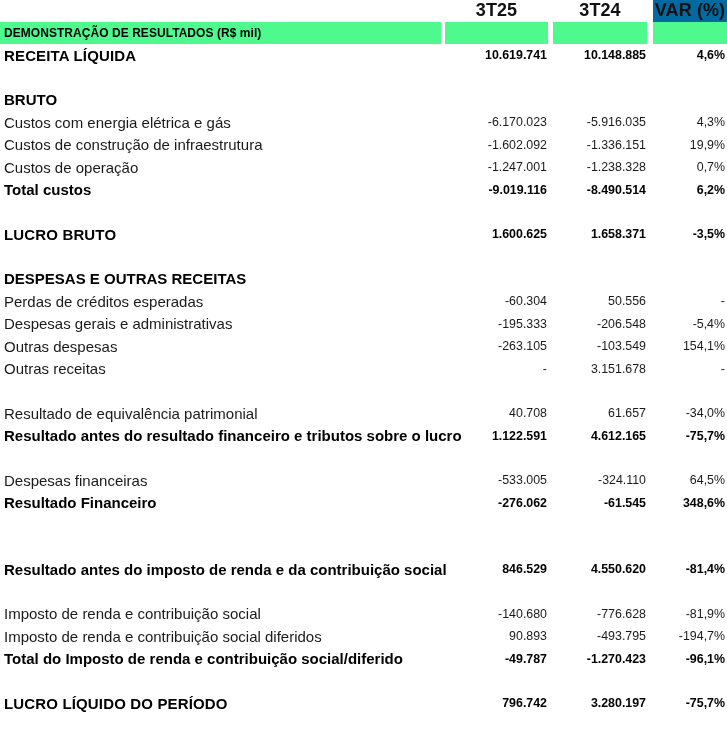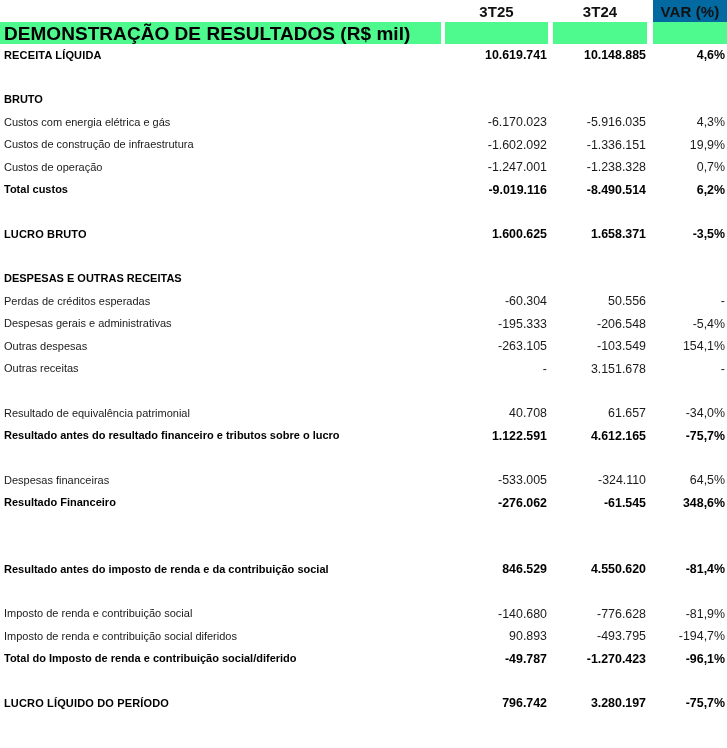--- a/index.html
+++ b/index.html
@@ -41,56 +41,56 @@
   td, th {
     padding: 0;
     vertical-align: middle;
     white-space: nowrap;
     line-height: 1;
   }
 
   
   tr.head-row { height: 22px; }
   tr.head-row th {
-    font-size: 15px;
+    font-size: 18px;
     font-weight: bold;
     letter-spacing: .1px;
     text-align: center;
     vertical-align: bottom;
     padding-bottom: 3px;
   }
   th.var-head {
     background: #0369a1;
   }
 
   
   tr.title-row { height: 22px; }
   tr.title-row td {
     background: #4ef98e;
   }
   td.title-cell {
-    font-size: 19px;
+    font-size: 12px;
     font-weight: bold;
     letter-spacing: .05px;
     padding-left: 4px;
     color: #000;
   }
   td.gap-cell { background: #ffffff !important; }
   td.title-row-fill { background: #4ef98e; }
 
   
   tr.data-row { height: 22.5px; }
   tr.spacer-row { height: 22px; }
   tr.spacer-row td { background: #ffffff; }
 
   td.lbl {
     padding-left: 4px;
     text-align: left;
     font-weight: normal;
-    font-size: 11px;
+    font-size: 15px;
     color: #1a1a1a;
     margin-left: 38px;
   }
   td.num {
     text-align: right;
     font-weight: normal;
     font-size: 12.4px;
     color: #1a1a1a;
     padding-right: 1px;
   }

